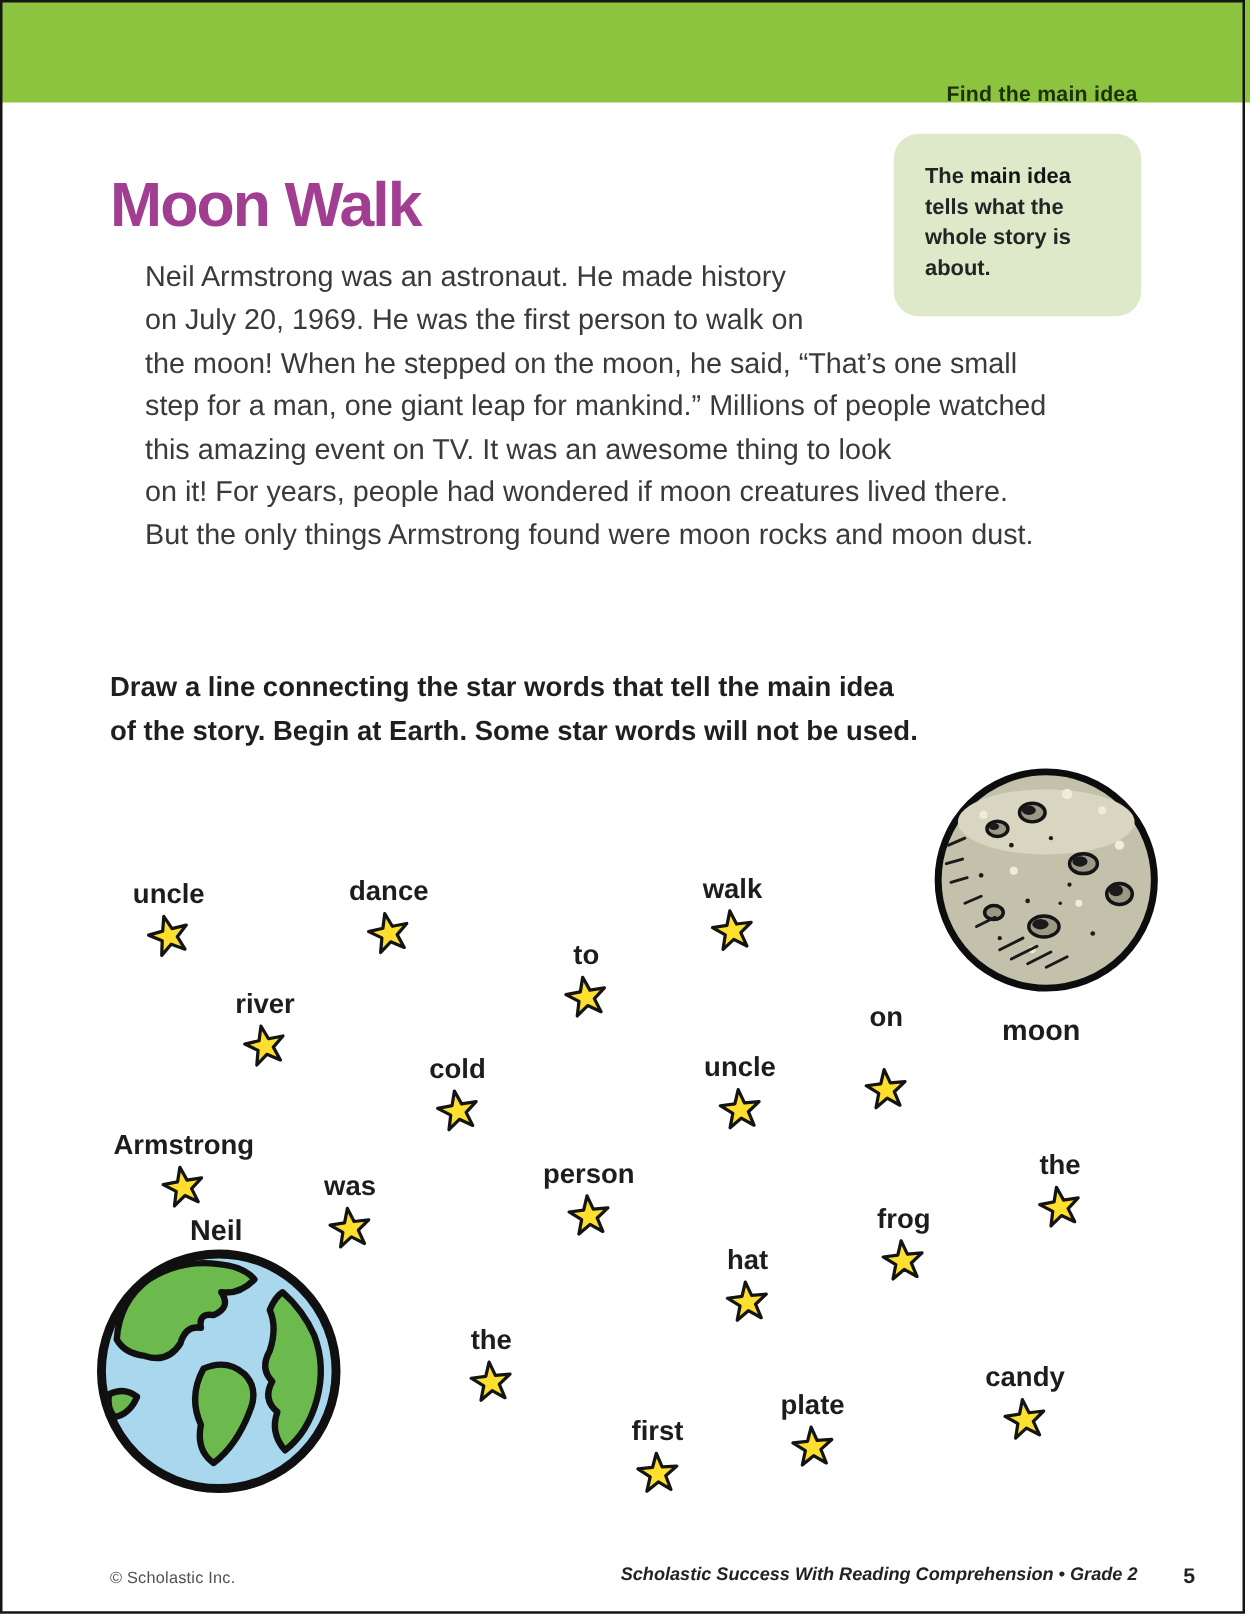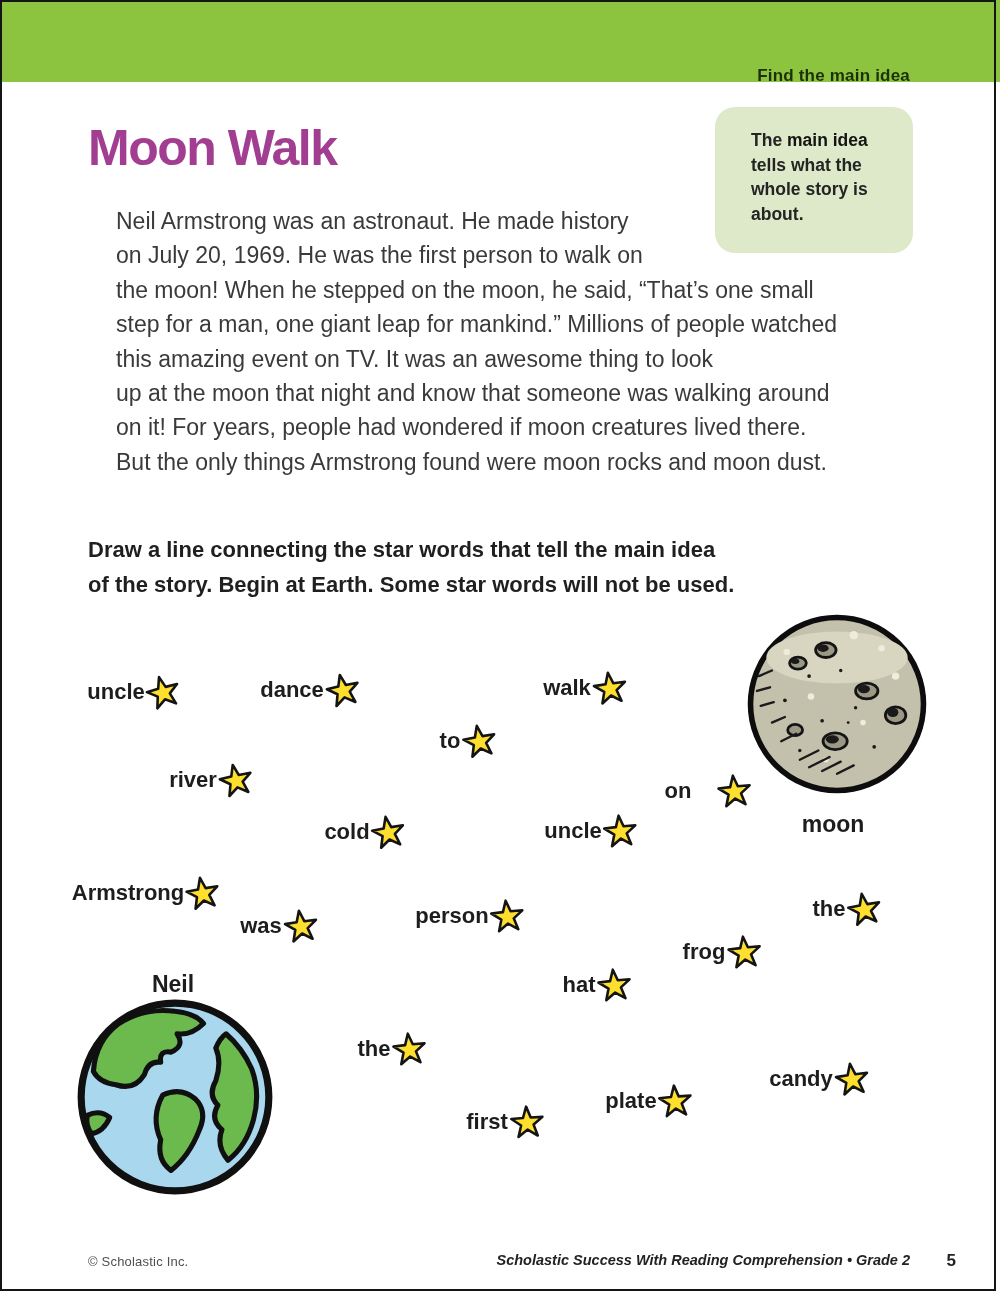--- a/index.html
+++ b/index.html
@@ -34,47 +34,47 @@
     position:absolute;right:90px;top:66px;
     font-size:17px;font-weight:700;color:var(--header-text);
     letter-spacing:.2px;white-space:nowrap;
   }
   
   .note{
     position:absolute;left:715px;top:107px;width:198px;height:146px;
     background:var(--note-bg);border-radius:20px;z-index:1;
   }
   .note-text{
-    padding:21px 14px 0 36px;
+    padding:21px 14px 0 25px;
     font-size:17.5px;line-height:24.5px;font-weight:600;color:#242424;
   }
   .note-text strong{font-weight:800;color:#141414;}
   
   h1.title{
-    position:absolute;left:88px;top:122px;
+    position:absolute;left:88px;top:138px;
     font-size:50px;line-height:52px;font-weight:800;letter-spacing:-1.5px;
     color:var(--title-purple);white-space:nowrap;
   }
   
   .story{
     position:absolute;left:88px;top:204px;
     font-size:23px;line-height:34.4px;color:var(--body-text);margin-left:28px;
   }
   .story div{white-space:nowrap;}
   
   .instructions{
     position:absolute;left:88px;top:532px;
     font-size:22px;line-height:35px;font-weight:700;color:var(--strong-text);
   }
   .instructions div{white-space:nowrap;}
   
   .star-field{position:absolute;left:0;top:0;width:1000px;height:1298px;}
   .star-item{
     position:absolute;transform:translateX(-50%);
-    display:flex;flex-direction:row;align-items:center;
+    display:flex;flex-direction:column;align-items:center;margin-top:30px;
   }
   .star-word{
     font-size:22px;line-height:26px;font-weight:700;color:#1d1d1d;white-space:nowrap;
   }
   .star{width:38px;height:38px;margin-top:2px;}
   .star polygon{
     fill:var(--star-yellow);stroke:#141414;stroke-width:3;stroke-linejoin:round;
   }
   .illu-label{
     position:absolute;transform:translateX(-50%);
@@ -114,21 +114,20 @@
   </aside>
 
   <h1 class="title">Moon Walk</h1>
 
   <div class="story">
     <div>Neil Armstrong was an astronaut. He made history</div>
     <div>on July 20, 1969. He was the first person to walk on</div>
     <div>the moon! When he stepped on the moon, he said, “That’s one small</div>
     <div>step for a man, one giant leap for mankind.” Millions of people watched</div>
     <div>this amazing event on TV. It was an awesome thing to look</div>
-    <div>up at the moon that night and know that someone was walking around</div>
     <div>on it! For years, people had wondered if moon creatures lived there.</div>
     <div>But the only things Armstrong found were moon rocks and moon dust.</div>
   </div>
 
   <div class="instructions">
     <div>Draw a line connecting the star words that tell the main idea</div>
     <div>of the story. Begin at Earth. Some star words will not be used.</div>
   </div>
 
   <div class="star-field" id="star-field">
@@ -288,21 +287,21 @@
         <svg class="star" viewBox="-2 -2 44 44" style="transform: rotate(-8deg);">
           <polygon points="20,1 24.47,13.85 38.07,14.13 27.23,22.35 31.17,35.37 20,27.6 8.83,35.37 12.77,22.35 1.93,14.13 15.53,13.85"></polygon>
         </svg>
       </div>
       <div class="star-item" style="left: 650px; top: 1081px;">
         <div class="star-word">plate</div>
         <svg class="star" viewBox="-2 -2 44 44" style="transform: rotate(-5deg);">
           <polygon points="20,1 24.47,13.85 38.07,14.13 27.23,22.35 31.17,35.37 20,27.6 8.83,35.37 12.77,22.35 1.93,14.13 15.53,13.85"></polygon>
         </svg>
       </div>
-      <div class="star-item" style="left: 506px; top: 1102px;">
+      <div class="star-item" style="left: 526px; top: 1102px;">
         <div class="star-word">first</div>
         <svg class="star" viewBox="-2 -2 44 44" style="transform: rotate(-4deg);">
           <polygon points="20,1 24.47,13.85 38.07,14.13 27.23,22.35 31.17,35.37 20,27.6 8.83,35.37 12.77,22.35 1.93,14.13 15.53,13.85"></polygon>
         </svg>
       </div>
     </div>
 
   <footer>
     <span class="footer-copyright">© Scholastic Inc.</span>
     <span class="footer-series">Scholastic Success With Reading Comprehension • Grade 2</span>

